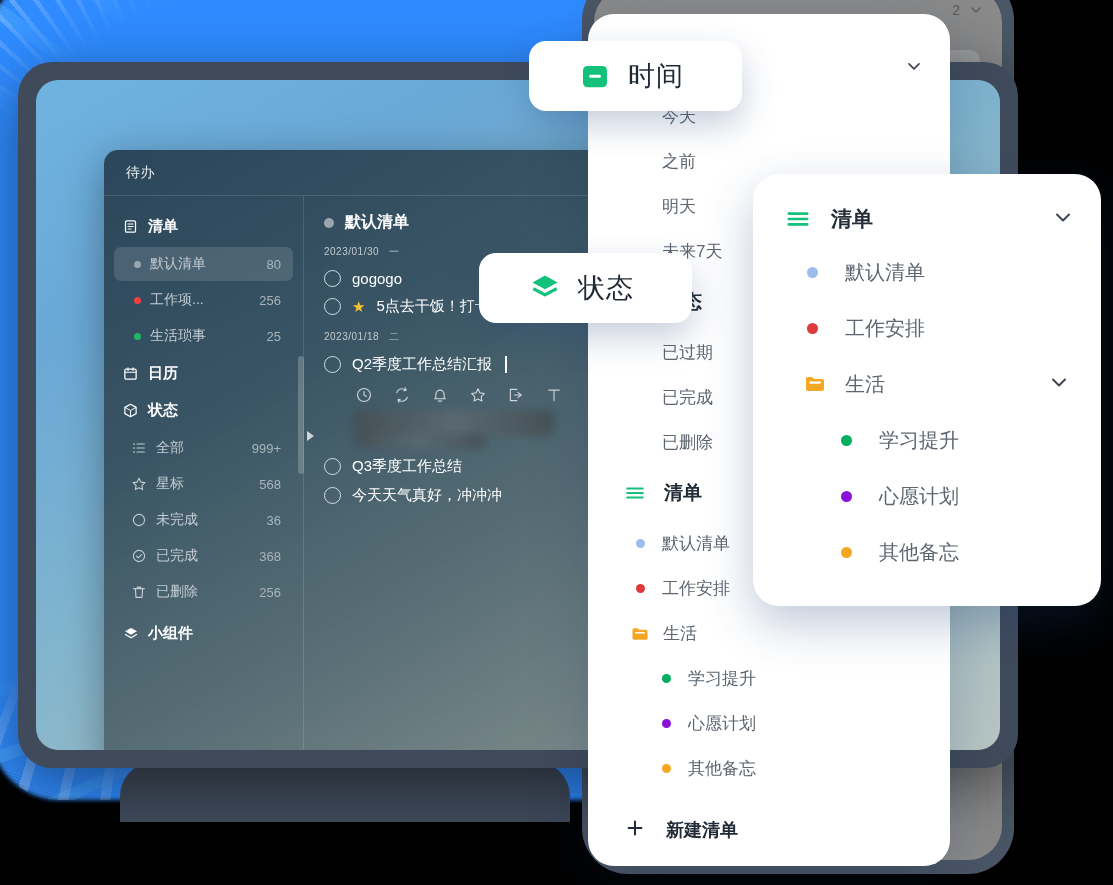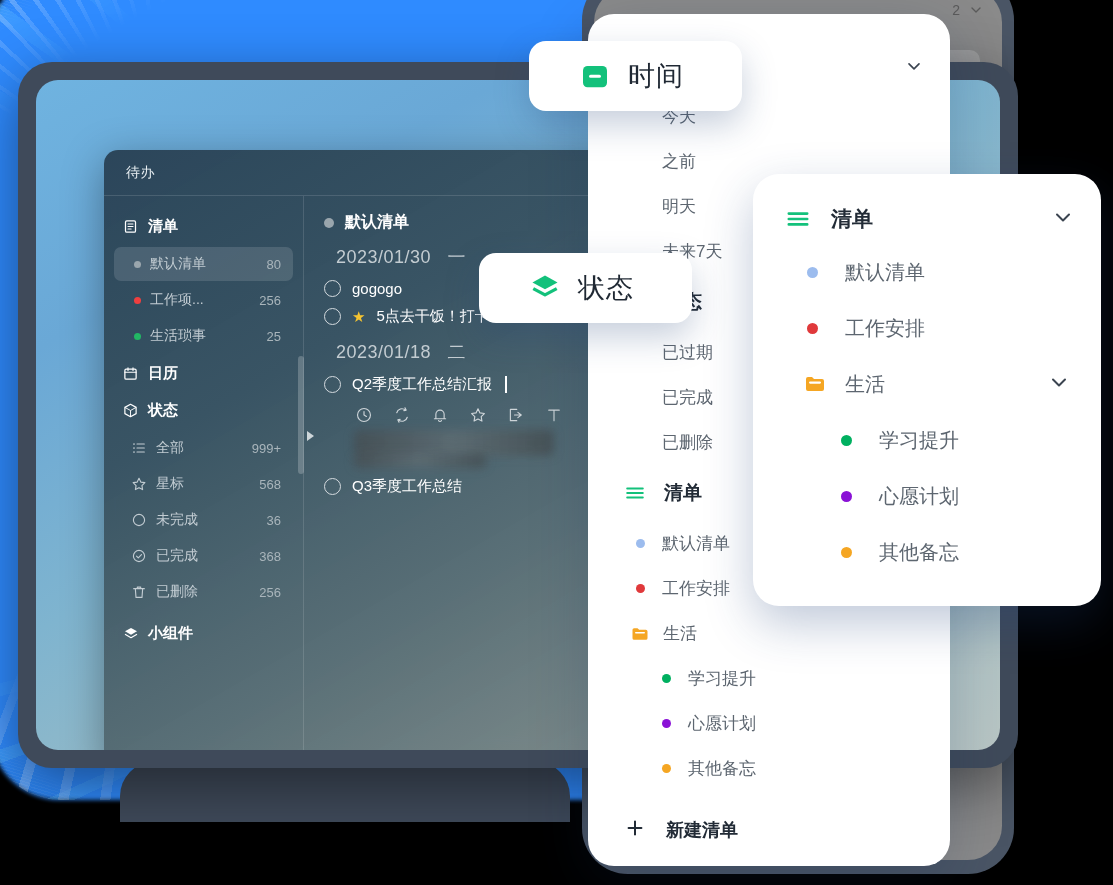--- a/index.html
+++ b/index.html
@@ -93,21 +93,21 @@
   .scroll-tri {
     position:absolute; right:-11px; top:41%;
     width:0;height:0;border-left:7px solid rgba(255,255,255,.75);
     border-top:5px solid transparent;border-bottom:5px solid transparent;
   }
 
   
   .tw-main { flex:1; padding:16px 18px 0 20px; }
   .list-head { display:flex; align-items:center; gap:11px; color:#fff; font-size:16px; font-weight:bold; margin-bottom:12px; }
   .list-head .dot { width:10px; height:10px; border-radius:50%; background:#9aa6ad; }
-  .date-sep { color:#c3ccd1; font-size:18px; margin:9px 12px 6px; letter-spacing:.5px; }
+  .date-sep { color:#c3ccd1; font-size:10px; margin:9px 0 6px; letter-spacing:.5px; }
   .task { display:flex; align-items:center; gap:11px; padding:5px 0; color:#fff; font-size:15px; }
   .circ { width:17px; height:17px; border:1.7px solid #d4dade; border-radius:50%; flex:none; }
   .task .star { color:#f5c431; font-size:15px; }
   .task .caret { display:inline-block; width:1.5px; height:17px; background:#fff; margin-left:2px; }
   .icon-row { display:flex; gap:19px; padding:6px 0 4px 30px; }
   .icon-row span { width:19px; height:19px; color:#cfd6da; display:inline-flex; align-items:center; justify-content:center; }
   .blur-block {
     margin:2px 0 4px 30px; width:200px; height:26px; border-radius:5px;
     background: linear-gradient(90deg, rgba(70,70,70,.55), rgba(120,120,120,.35), rgba(60,60,60,.5));
     filter: blur(5px);
@@ -404,20 +404,24 @@
                   </svg>
               </span>
             </div>
             <div class="blur-block"></div>
             <div class="blur-block b2"></div>
 
             <div class="task">
               <span class="circ"></span>
               <span>Q3季度工作总结</span>
             </div>
+            <div class="task">
+              <span class="circ"></span>
+              <span>今天天气真好，冲冲冲</span>
+            </div>
           </div>
 
         </div>
       </div>
     </div>
   </div>
 
   <div class="menu-panel">
     <div class="mp-inner">
 

